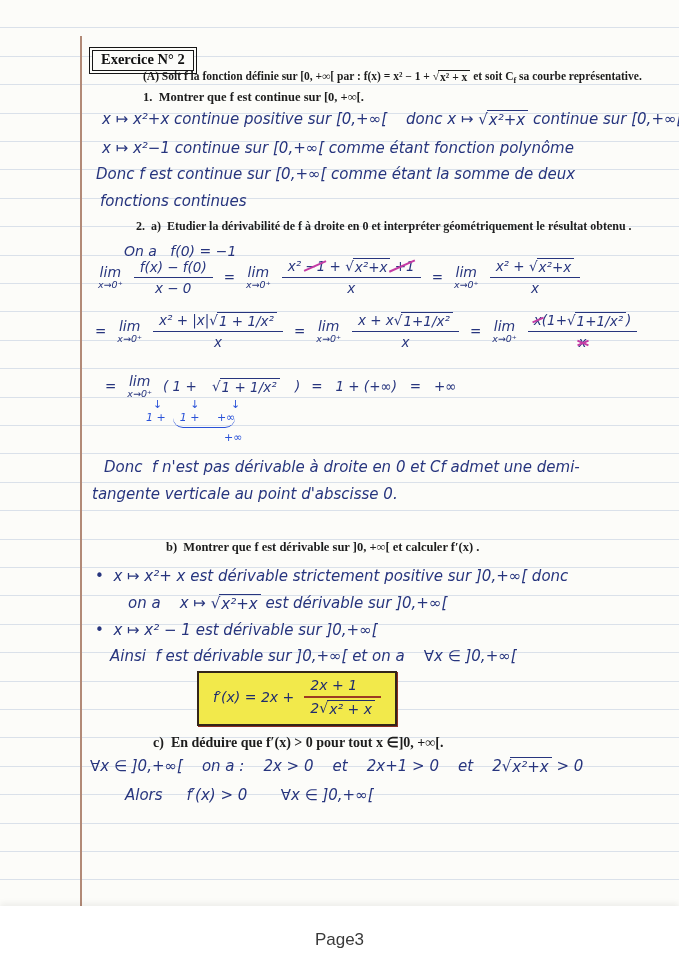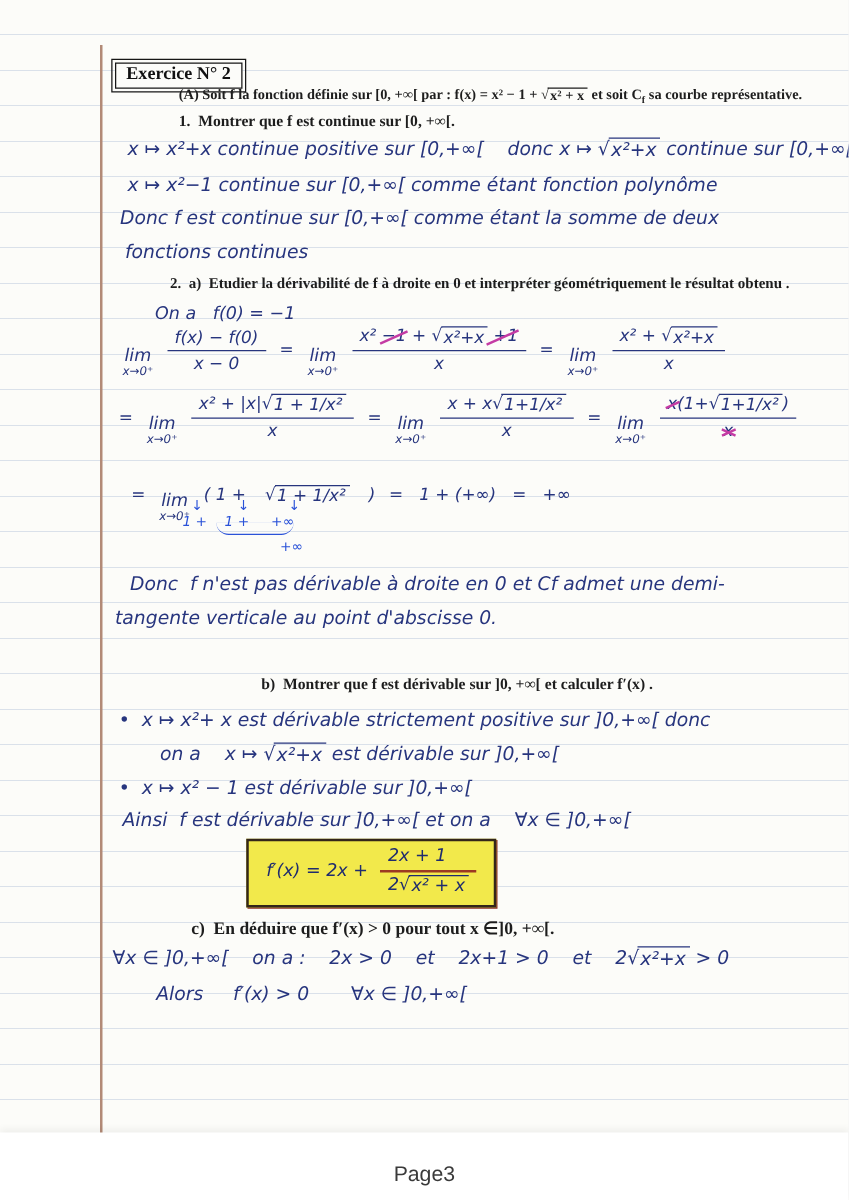--- a/index.html
+++ b/index.html
@@ -23,21 +23,21 @@
   .hw{position:absolute;font-family:"DejaVu Sans",sans-serif;font-style:italic;color:#27357e;
       white-space:nowrap;display:flex;align-items:baseline;font-size:15px;}
   .hw span{white-space:pre;}
 
   .eqrow{position:absolute;display:flex;align-items:center;color:#27357e;
          font-family:"DejaVu Sans",sans-serif;font-style:italic;font-size:13.5px;
          white-space:nowrap;gap:11px;}
   .eqrow span{white-space:pre;}
 
   .lim{display:inline-flex;flex-direction:column;align-items:center;line-height:1.05;}
-  .lim .w{font-size:14px;margin-top:20px;}
+  .lim .w{font-size:14px;}
   .lim .s{font-size:9.5px;}
 
   .frac{display:inline-flex;flex-direction:column;align-items:flex-start;line-height:1.2;}
   .frac .num{padding:0 6px 2px;display:inline-flex;align-items:baseline;}
   .frac .den{border-top:1.5px solid currentColor;padding:2px 6px 0;align-self:stretch;
              text-align:center;display:inline-flex;justify-content:center;align-items:baseline;}
 
   .sqrt{display:inline-flex;align-items:flex-start;}
   .sqrt::before{content:"√";margin-right:-1px;}
   .sqrt .rad{border-top:1.3px solid currentColor;padding:0 3px 0 2px;}
@@ -209,36 +209,36 @@
   <div class="brace" style="left:173px;top:418px;"></div>
   <div class="ann" style="left:224px;top:431px;">+∞</div>
 
   <div class="hw" style="left:104px;top:458px;">
     <span>Donc  f n'est pas dérivable à droite en 0 et Cf admet une demi-</span>
   </div>
   <div class="hw" style="left:92px;top:485px;">
     <span>tangente verticale au point d'abscisse 0.</span>
   </div>
 
-  <div class="printed" style="left:118px;top:540px;font-size:12.5px;margin-left:43px;">
+  <div class="printed" style="left:118px;top:540px;font-size:12.5px;">
     <span>b)  Montrer que f est dérivable sur ]0, +∞[ et calculer f′(x) .</span>
   </div>
 
   <div class="hw" style="left:95px;top:567px;">
     <span>•  x ↦ x²+ x est dérivable strictement positive sur ]0,+∞[ donc</span>
   </div>
   <div class="hw" style="left:128px;top:594px;">
     <span>on a    x ↦ </span>
     <span class="sqrt"><span class="rad">x²+x</span></span>
     <span> est dérivable sur ]0,+∞[</span>
   </div>
   <div class="hw" style="left:95px;top:621px;">
     <span>•  x ↦ x² − 1 est dérivable sur ]0,+∞[</span>
   </div>
-  <div class="hw" style="left:98px;top:647px;">
+  <div class="hw" style="left:110px;top:647px;">
     <span>Ainsi  f est dérivable sur ]0,+∞[ et on a    ∀x ∈ ]0,+∞[</span>
   </div>
 
   <div class="hl-box">
     <span>f′(x) =   2x   + </span>
     <span class="frac">
       <span class="num">
           <span>2x + 1</span>
         </span>
       <span class="den">

